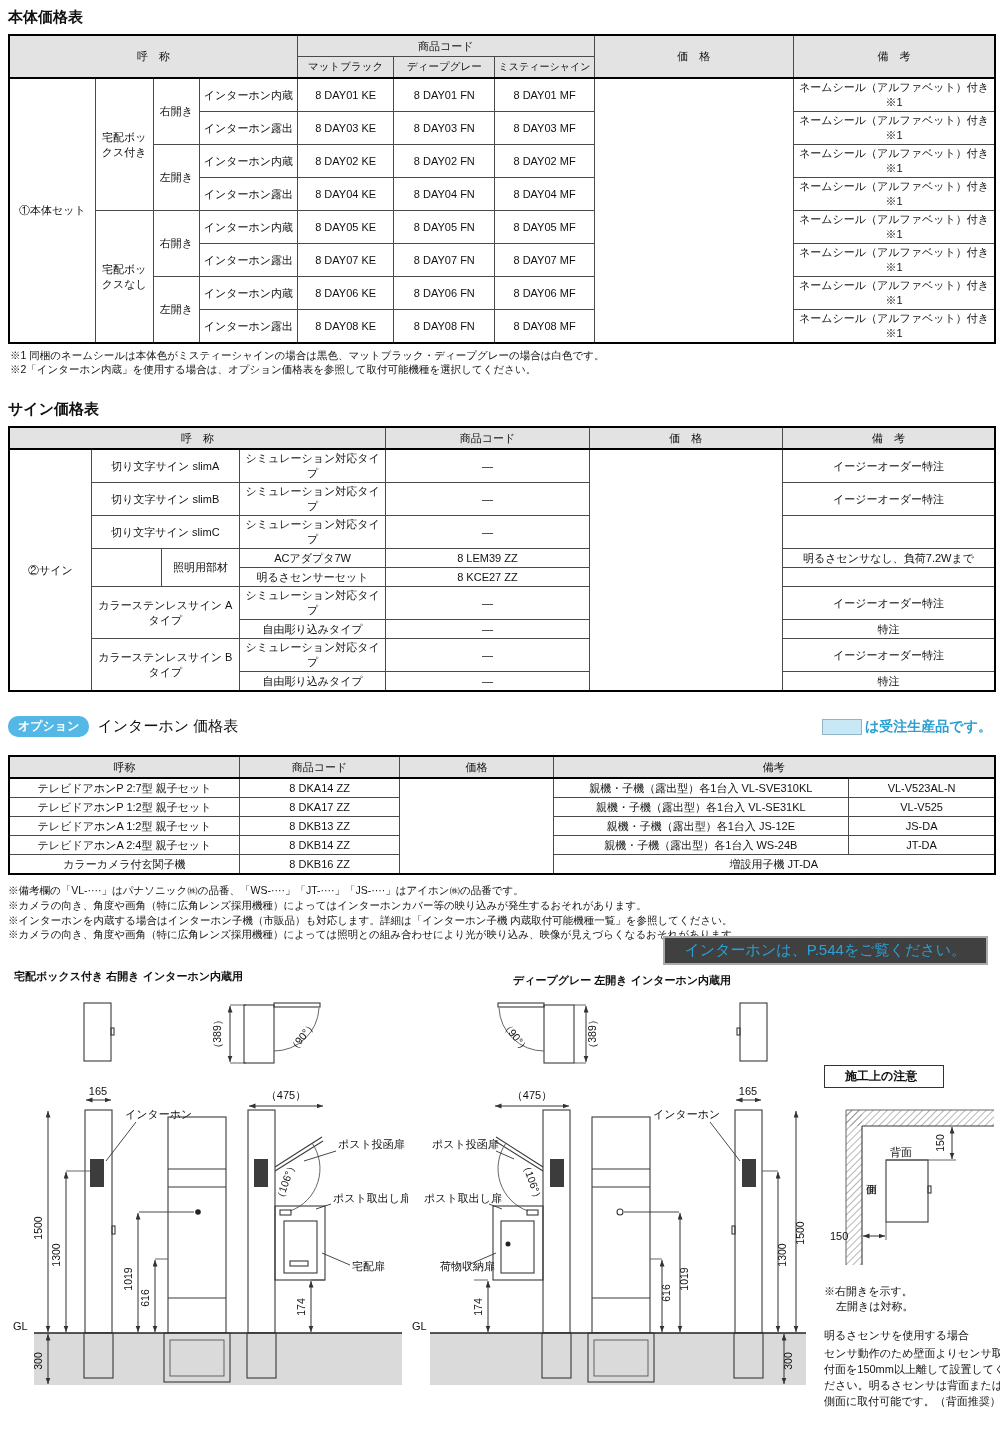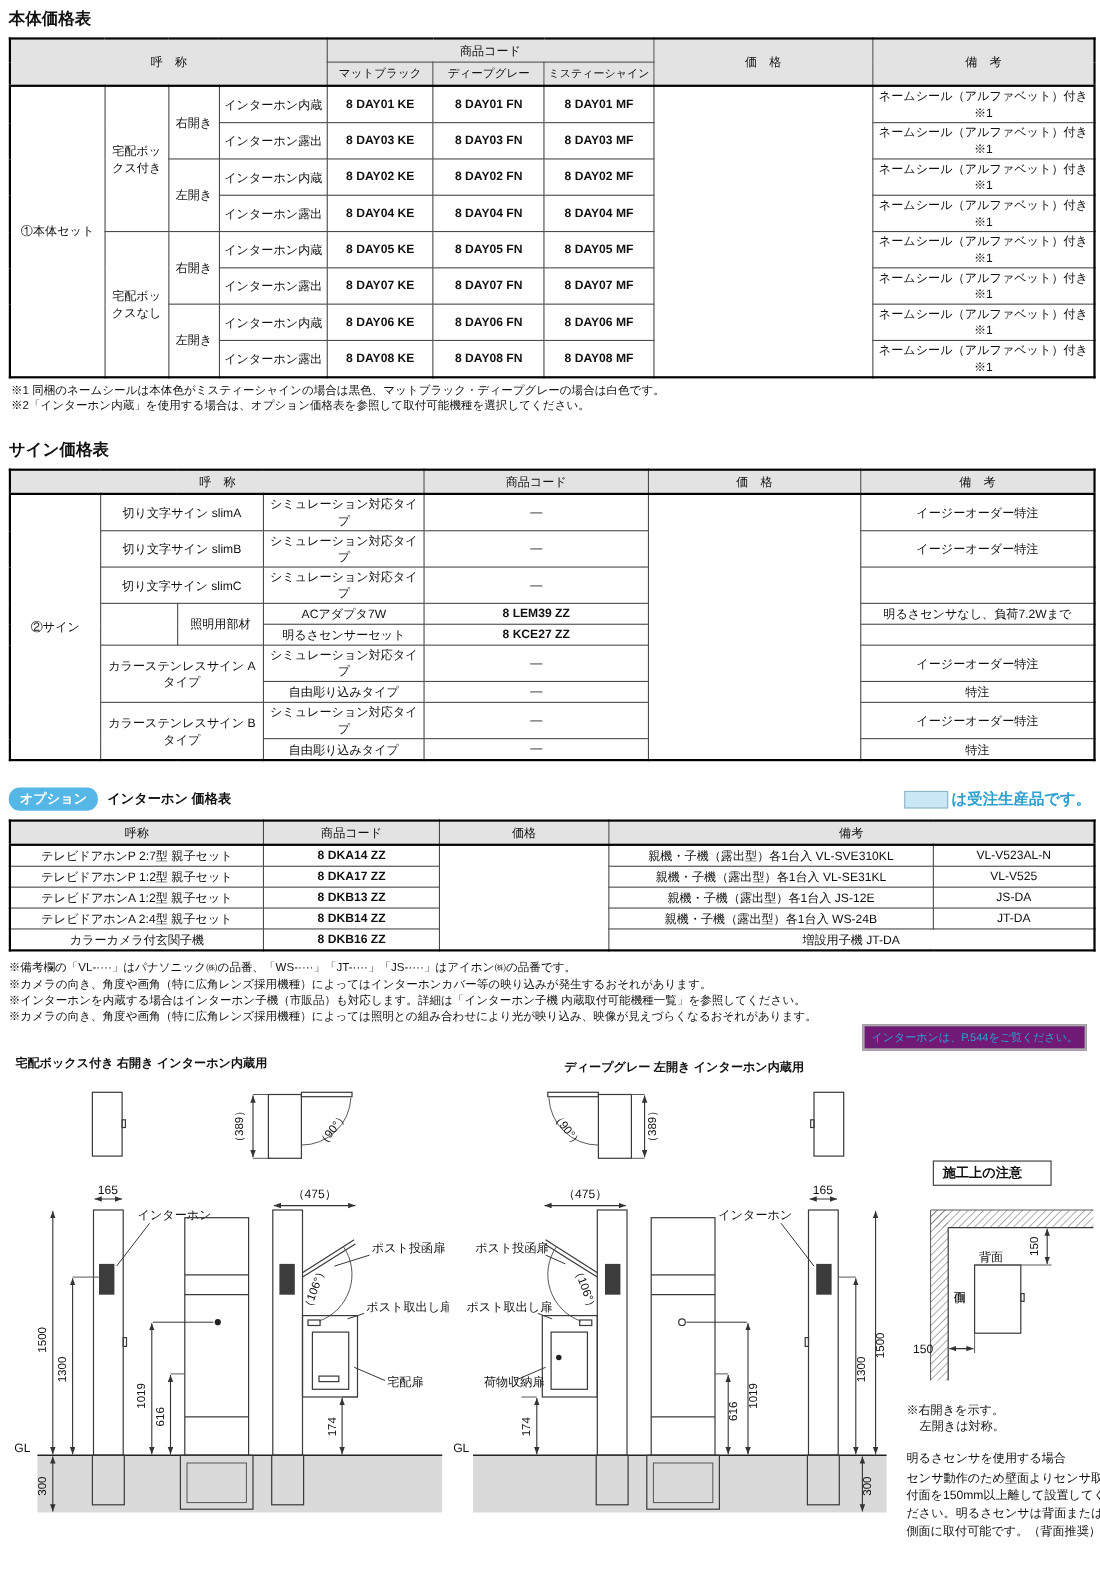--- a/index.html
+++ b/index.html
@@ -5,51 +5,51 @@
   html,body{margin:0;padding:0;background:#fff;}
   body{width:1000px;font-family:"Liberation Sans",sans-serif;color:#111;}
   .page{padding:8px 8px 20px 8px;position:relative;}
   .sec-title{font-size:15px;font-weight:bold;margin:0 0 7px 0;}
   
   table.tbl{border-collapse:collapse;border:2px solid #000;width:988px;table-layout:fixed;}
   table.tbl th,table.tbl td{border:1px solid #4a4a4a;font-size:11px;padding:1px 3px;text-align:center;overflow:hidden;}
   table.tbl thead th{background:#e3e3e3;font-weight:normal;height:18px;}
   table.tbl thead{border-bottom:2px solid #000;}
   table.tbl td{height:16px;}
-  td.code{font-weight:bold;font-size:12px;}
+  td.code{font-weight:normal;font-size:12px;}
   td.note-cell{font-size:10.5px;}
   .footnotes{margin:4px 0 0 2px;font-size:10.5px;line-height:1.35;}
   .gap-lg{height:24px;}
   
-  .opt-head{display:flex;align-items:center;margin:0 0 8px 0;}
+  .opt-head{display:flex;align-items:center;margin:0 0 18px 0;}
   .opt-badge{display:inline-block;background:#54b7e6;color:#fff;font-size:12px;font-weight:bold;border-radius:10px;padding:2px 10px;margin-right:8px;}
-  .opt-title{font-size:12px;font-weight:bold;}
+  .opt-title{font-size:15px;font-weight:normal;}
   .legend{margin-left:auto;display:flex;align-items:center;}
   .legend .swatch{display:inline-block;width:38px;height:14px;background:#c9e8f6;border:1px solid #8fb5c9;margin-right:3px;}
   .legend .txt{color:#2d9fd0;font-size:14px;font-weight:bold;}
   
   .pickup{position:relative;margin-top:8px;min-height:76px;}
   .pickup-title{font-size:11.5px;font-weight:bold;margin-bottom:2px;}
   .pickup p{margin:0;font-size:10.5px;line-height:1.4;}
-  .callout{position:absolute;right:4px;bottom:-6px;border:2px solid #aaa;color:#2d9fd0;font-size:10px;padding:3px 6px;background:#701a75;}
+  .callout{position:absolute;right:4px;bottom:-6px;border:2px solid #aaa;color:#2d9fd0;font-size:15px;padding:3px 20px;background:#404040;}
   
   .dim-sec-title{margin-top:26px;font-size:14px;font-weight:bold;}
   .dim-sec-title .unit{font-size:10.5px;font-weight:normal;}
   .dim-wrap{position:relative;height:515px;margin-top:6px;}
   .draw-title{position:absolute;font-size:11px;font-weight:bold;}
   svg text{font-family:"Liberation Sans",sans-serif;fill:#111;}
   .ol{fill:none;stroke:#3a3a3a;stroke-width:1.1;}
   .thin{fill:none;stroke:#555;stroke-width:0.9;}
   .dim{stroke:#333;stroke-width:1;fill:none;marker-start:url(#arr);marker-end:url(#arr);}
   .ld{stroke:#333;stroke-width:0.9;fill:none;}
   .dt{font-size:10.5px;}
   .dl{font-size:11px;}
   
   .install{position:absolute;left:816px;top:100px;width:182px;}
-  .install-title{display:inline-block;border:1.5px solid #333;font-size:12px;font-weight:bold;padding:2px 26px 2px 8px;margin-left:24px;}
+  .install-title{display:inline-block;border:1.5px solid #333;font-size:12px;font-weight:bold;padding:2px 26px 2px 20px;}
   .install-notes{font-size:11px;line-height:1.35;margin-top:2px;}
   .sensor{font-size:11px;line-height:1.45;margin-top:14px;}
   .sensor .lead{margin-bottom:2px;}
 </style>
 </head>
 <body>
 
 <svg width="0" height="0" style="position:absolute" aria-hidden="true">
   <defs>
     <marker id="arr" markerWidth="7" markerHeight="6" refX="6.5" refY="2.5" orient="auto-start-reverse" markerUnits="userSpaceOnUse">

